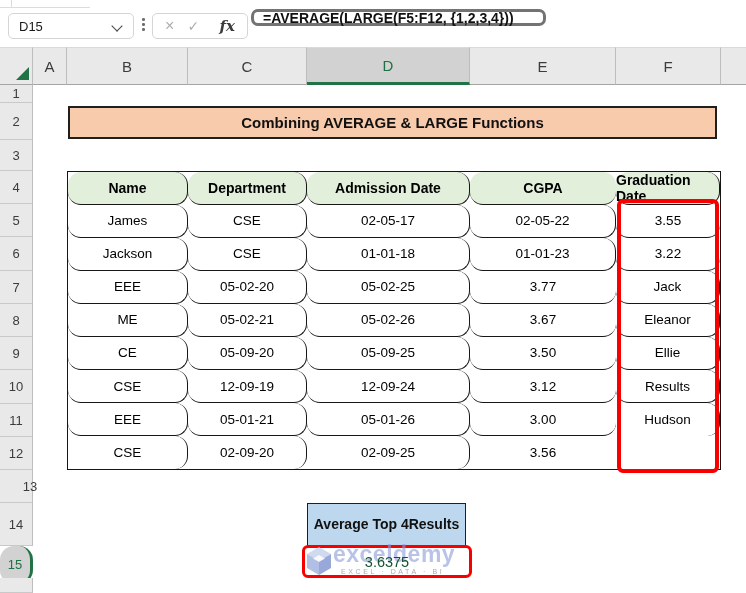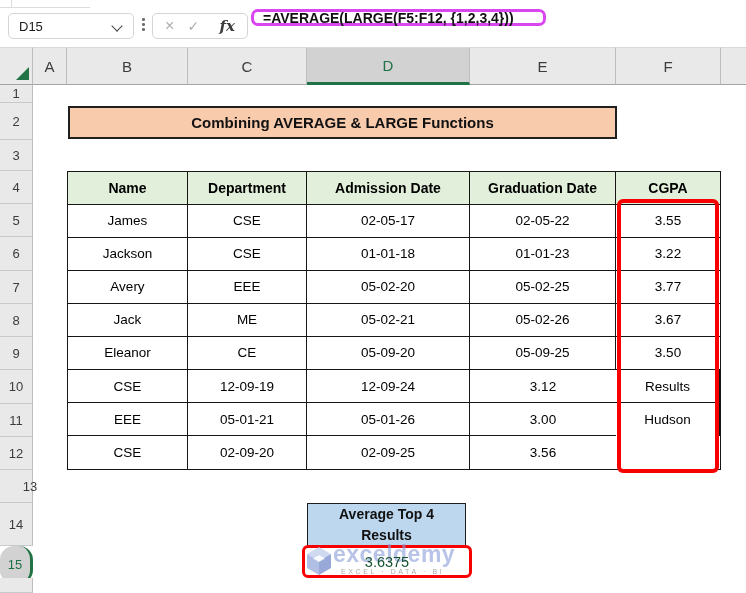--- a/index.html
+++ b/index.html
@@ -17,58 +17,58 @@
   .moredots{position:absolute;left:142px;top:18px;display:flex;flex-direction:column;gap:2.5px;}
   .moredots i{width:2.5px;height:2.5px;border-radius:50%;background:#6d6d6d;}
   .fxbox{position:absolute;left:152px;top:13px;width:96px;height:26px;border:1px solid #d5d5d5;
          border-radius:5px;background:#fff;box-sizing:border-box;display:flex;align-items:center;
          justify-content:space-between;padding:0 12px;}
   .icon-x{color:#aeaeae;font-size:16px;line-height:1;}
   .icon-check{color:#aeaeae;font-size:14px;line-height:1;}
   .icon-fx{font-family:"DejaVu Serif","Liberation Serif",serif;font-style:italic;font-weight:bold;
            font-size:15px;color:#3c3c3c;line-height:1;margin-left:7px;}
   .formula-hl{position:absolute;left:251px;top:9px;width:295px;height:17px;box-sizing:border-box;
-           border:3px solid #d946ef;border-radius:7px;background:#fff;display:flex;align-items:center;}
+           border:3px solid #737373;border-radius:7px;background:#fff;display:flex;align-items:center;}
   .formula-text{padding-left:9px;font-size:14px;font-weight:600;color:#111;white-space:nowrap;}
 
   
   .colhead{position:absolute;top:47px;height:38px;background:#e9e9e9;box-sizing:border-box;
            border-right:1px solid #bdbdbd;border-bottom:1px solid #a5a5a5;border-top:1px solid #dadada;
            display:flex;align-items:center;justify-content:center;font-size:15px;color:#3c3c3c;}
   .colhead.sel{background:#d2d2d2;color:#1e7145;border-bottom:3px solid #217346;}
   .corner{position:absolute;left:0;top:47px;width:33px;height:38px;background:#e9e9e9;box-sizing:border-box;
           border-right:1px solid #bdbdbd;border-bottom:1px solid #a5a5a5;border-top:1px solid #dadada;}
   .corner .tri{position:absolute;right:3px;bottom:4px;width:0;height:0;
           border-left:13px solid transparent;border-bottom:13px solid #217346;}
 
   
   .rowhead{position:absolute;left:0;width:33px;background:#e9e9e9;box-sizing:border-box;
            border-right:1px solid #bdbdbd;border-bottom:1px solid #c9c9c9;
            display:flex;align-items:center;justify-content:center;font-size:13px;color:#3c3c3c;}
   .rowhead.sel{background:#d2d2d2;color:#1e7145;border-right:3px solid #217346;}
 
   
-  .title-cell{position:absolute;left:68px;top:106px;width:549px;height:33px;box-sizing:border-box;
+  .title-cell{position:absolute;left:68px;top:106px;width:649px;height:33px;box-sizing:border-box;
            background:#f8cbad;border:2px solid #1f1f1f;display:flex;align-items:center;justify-content:center;
            font-size:15px;font-weight:bold;color:#111;}
   #table{position:absolute;left:67px;top:171px;display:grid;background:#fff;
            grid-template-columns:120px 119px 163px 146px 104px;
            grid-template-rows:32.5px repeat(8,33.1px);
            border:1.5px solid #161616;}
   .tcell{border-right:1.5px solid #161616;border-bottom:1.5px solid #161616;box-sizing:border-box;
-           display:flex;align-items:center;justify-content:center;font-size:13.5px;color:#000;background:#fff;}
+           display:flex;align-items:center;justify-content:center;font-size:13.5px;color:#000;background:#fff;border-radius:13px;}
   .tcell.lc{border-right:none;}
   .tcell.lr{border-bottom:none;}
   .thead{background:#e2efda;font-weight:bold;font-size:14px;}
 
   .cgpa-hl{position:absolute;left:617px;top:199px;width:102px;height:274px;box-sizing:border-box;
            border:4px solid #f70000;border-radius:6px;pointer-events:none;}
 
   .result-label{position:absolute;left:307px;top:503px;width:159px;height:43px;box-sizing:border-box;
-           background:#bdd7ee;border:1.5px solid #1f1f1f;display:flex;flex-direction:column;
+           background:#bdd7ee;border:1.5px solid #1f1f1f;display:flex;flex-direction:row;
            align-items:center;justify-content:center;font-size:14px;font-weight:bold;color:#111;line-height:1.45;}
   .result-hl{position:absolute;left:302px;top:545px;width:170px;height:33px;box-sizing:border-box;
            border:3.5px solid #f70000;border-radius:6px;background:#fff;}
   .result-value{position:absolute;left:0;top:0;width:100%;height:100%;display:flex;align-items:center;
            justify-content:center;font-size:14.5px;color:#14532d;z-index:2;}
 
   
   .wm{position:absolute;left:1px;top:-3px;width:152px;height:34px;z-index:1;pointer-events:none;text-align:center;}
   .wm-logo{position:absolute;left:0;top:1px;}
   .wm-brand{position:absolute;left:27px;top:-4px;font-size:23px;font-weight:bold;letter-spacing:.5px;
@@ -128,53 +128,53 @@
   <div class="rowhead" style="top:503px;height:43px;">14</div>
   <div class="rowhead sel" style="top:546px;height:38px;border-radius:14px;">15</div>
   <div class="rowhead" style="top:578px;height:15px;"></div>
 
   <div class="title-cell">Combining AVERAGE &amp; LARGE Functions</div>
 
   <div id="table">
     <div class="tcell thead">Name</div>
     <div class="tcell thead">Department</div>
     <div class="tcell thead">Admission Date</div>
+    <div class="tcell thead lc">CGPA</div>
     <div class="tcell thead">Graduation Date</div>
-    <div class="tcell thead lc">CGPA</div>
 
     <div class="tcell">James</div>
     <div class="tcell">CSE</div>
     <div class="tcell">02-05-17</div>
     <div class="tcell">02-05-22</div>
     <div class="tcell lc">3.55</div>
 
     <div class="tcell">Jackson</div>
     <div class="tcell">CSE</div>
     <div class="tcell">01-01-18</div>
     <div class="tcell">01-01-23</div>
     <div class="tcell lc">3.22</div>
 
-    <div class="tcell">Avery</div>
     <div class="tcell">EEE</div>
     <div class="tcell">05-02-20</div>
     <div class="tcell">05-02-25</div>
     <div class="tcell lc">3.77</div>
 
     <div class="tcell">Jack</div>
     <div class="tcell">ME</div>
     <div class="tcell">05-02-21</div>
     <div class="tcell">05-02-26</div>
     <div class="tcell lc">3.67</div>
 
     <div class="tcell">Eleanor</div>
     <div class="tcell">CE</div>
     <div class="tcell">05-09-20</div>
     <div class="tcell">05-09-25</div>
     <div class="tcell lc">3.50</div>
 
+    <div class="tcell">Ellie</div>
     <div class="tcell">CSE</div>
     <div class="tcell">12-09-19</div>
     <div class="tcell">12-09-24</div>
     <div class="tcell lc">3.12</div>
 
     <div class="tcell">Results</div>
     <div class="tcell">EEE</div>
     <div class="tcell">05-01-21</div>
     <div class="tcell">05-01-26</div>
     <div class="tcell lc">3.00</div>

